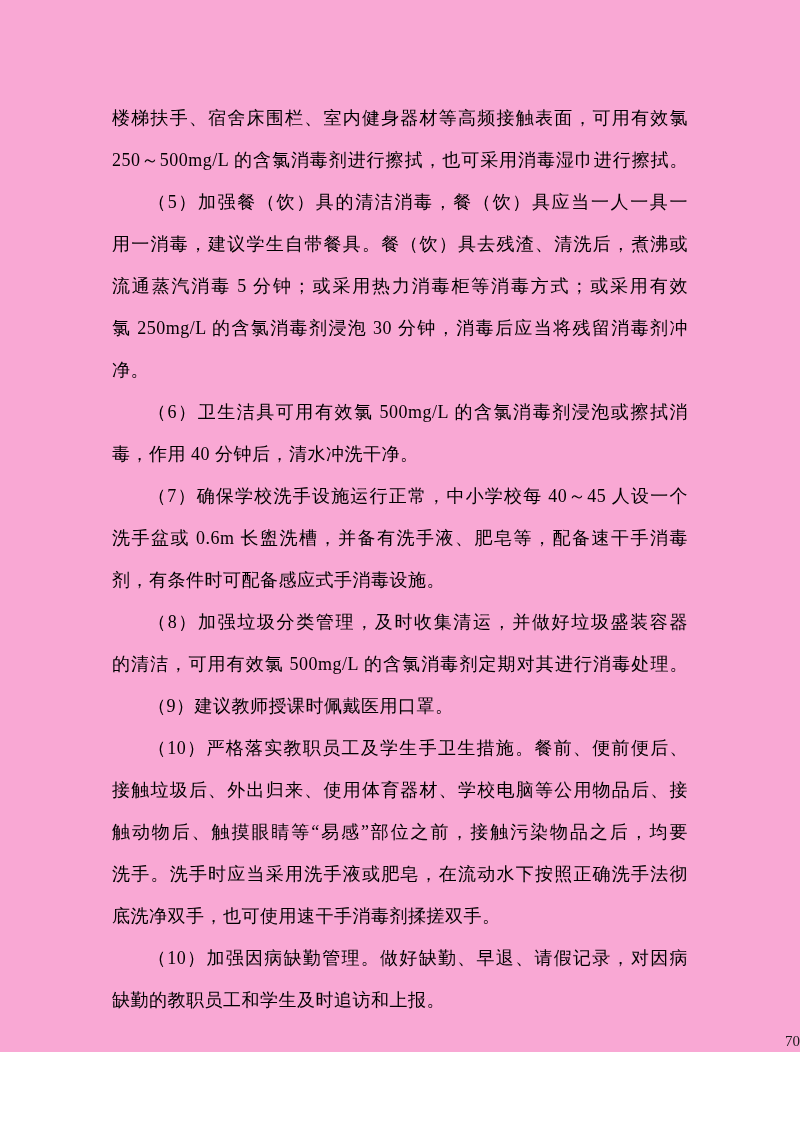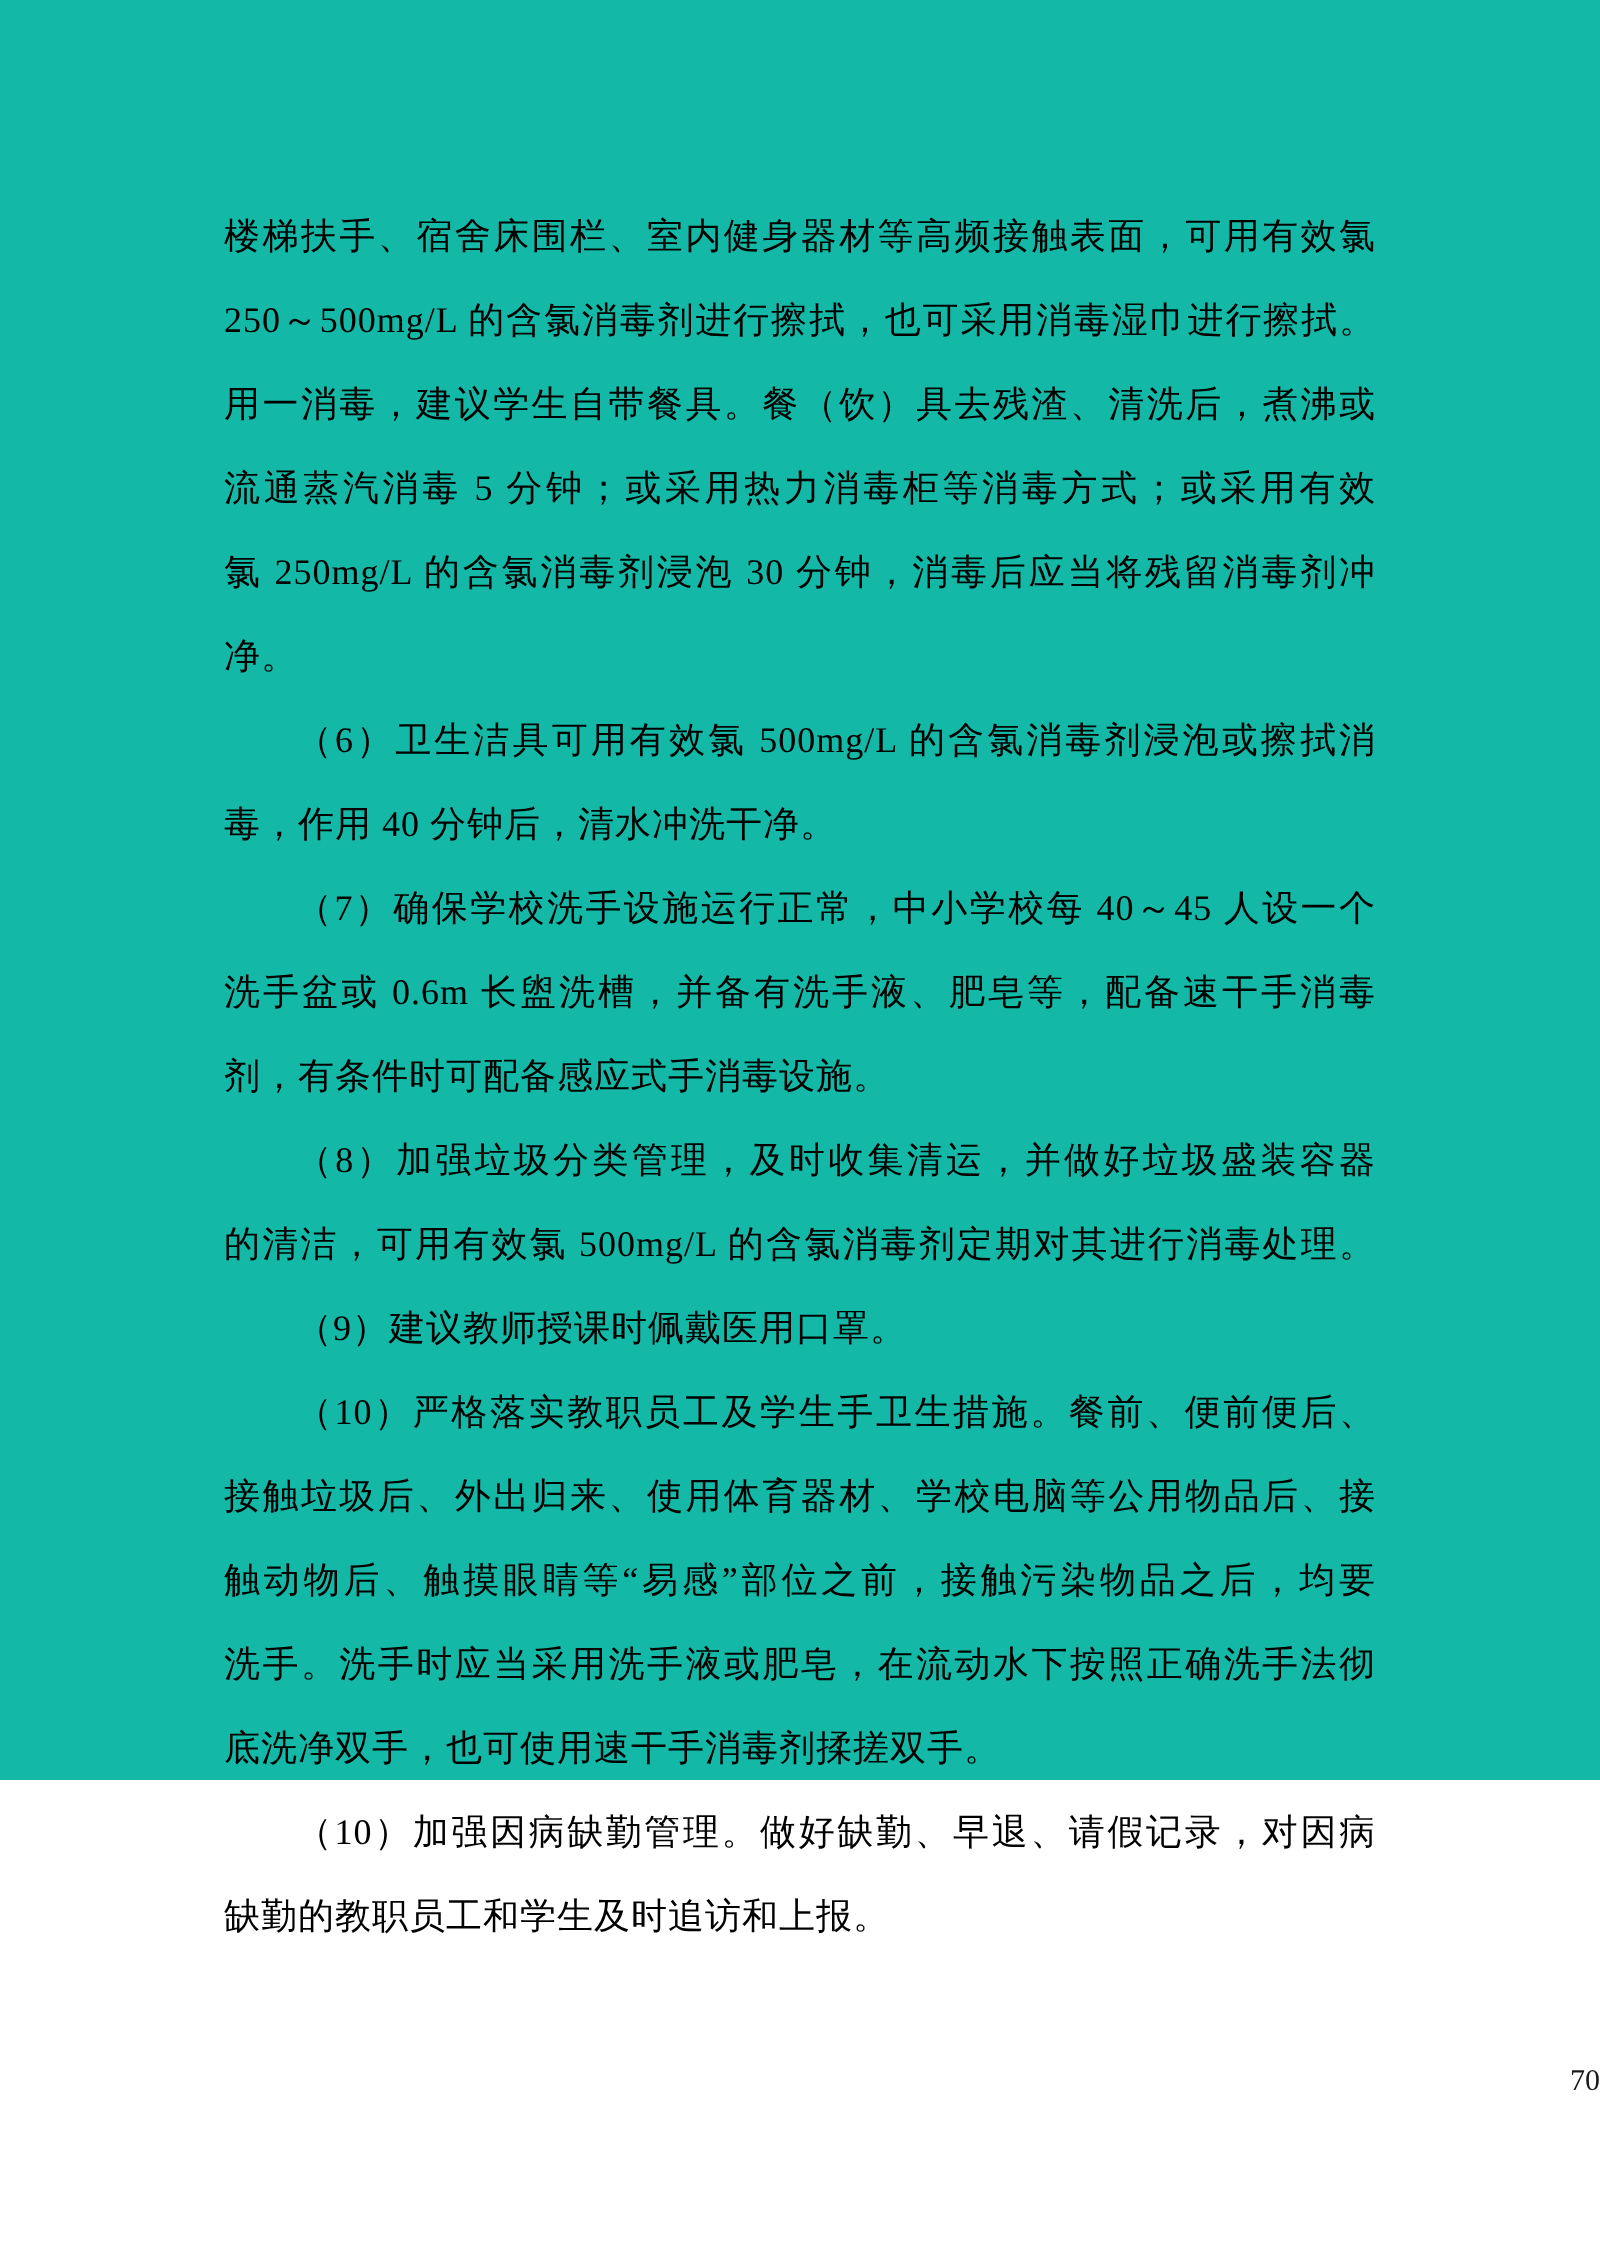--- a/index.html
+++ b/index.html
@@ -12,22 +12,22 @@
     background: #ffffff;
     font-family: "Liberation Serif", "DejaVu Serif", serif;
     color: #000000;
     position: relative;
     overflow: hidden;
   }
   .doc-page {
     position: absolute;
     top: 0; left: 0;
     width: 800px;
-    height: 890px;
-    background: #14b8a6;
+    height: 1052px;
+    background: #f9a8d4;
   }
   .doc-body {
     position: absolute;
     top: 97px;
     left: 112px;
     width: 576px;
   }
   .paragraph {
     margin: 0;
     padding: 0;
@@ -64,20 +64,21 @@
 </head>
 <body>
 
 <div class="doc-page">
   <div class="doc-body">
       <div class="paragraph">
         <div class="line fill">楼梯扶手、宿舍床围栏、室内健身器材等高频接触表面，可用有效氯</div>
         <div class="line fill">250～500mg/L 的含氯消毒剂进行擦拭，也可采用消毒湿巾进行擦拭。</div>
       </div>
       <div class="paragraph">
+        <div class="line fill indent">（5）加强餐（饮）具的清洁消毒，餐（饮）具应当一人一具一</div>
         <div class="line fill">用一消毒，建议学生自带餐具。餐（饮）具去残渣、清洗后，煮沸或</div>
         <div class="line fill">流通蒸汽消毒 5 分钟；或采用热力消毒柜等消毒方式；或采用有效</div>
         <div class="line fill">氯 250mg/L 的含氯消毒剂浸泡 30 分钟，消毒后应当将残留消毒剂冲</div>
         <div class="line">净。</div>
       </div>
       <div class="paragraph">
         <div class="line fill indent">（6）卫生洁具可用有效氯 500mg/L 的含氯消毒剂浸泡或擦拭消</div>
         <div class="line">毒，作用 40 分钟后，清水冲洗干净。</div>
       </div>
       <div class="paragraph">

